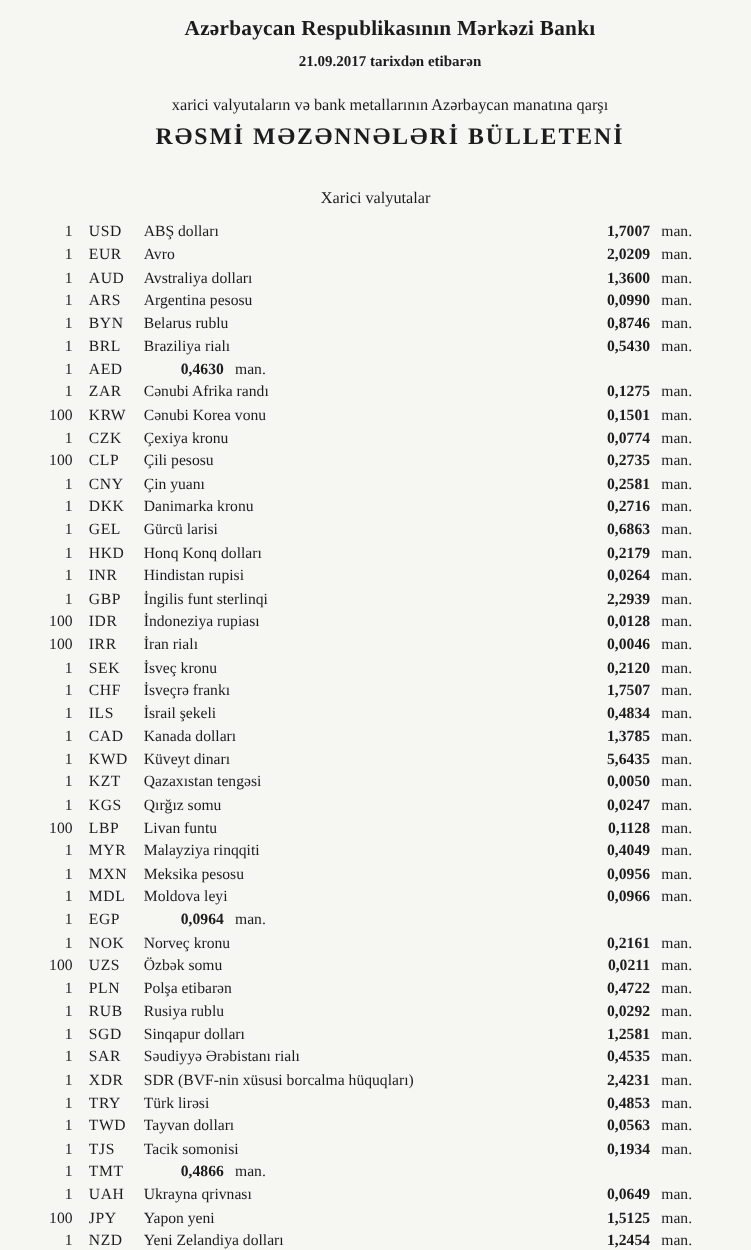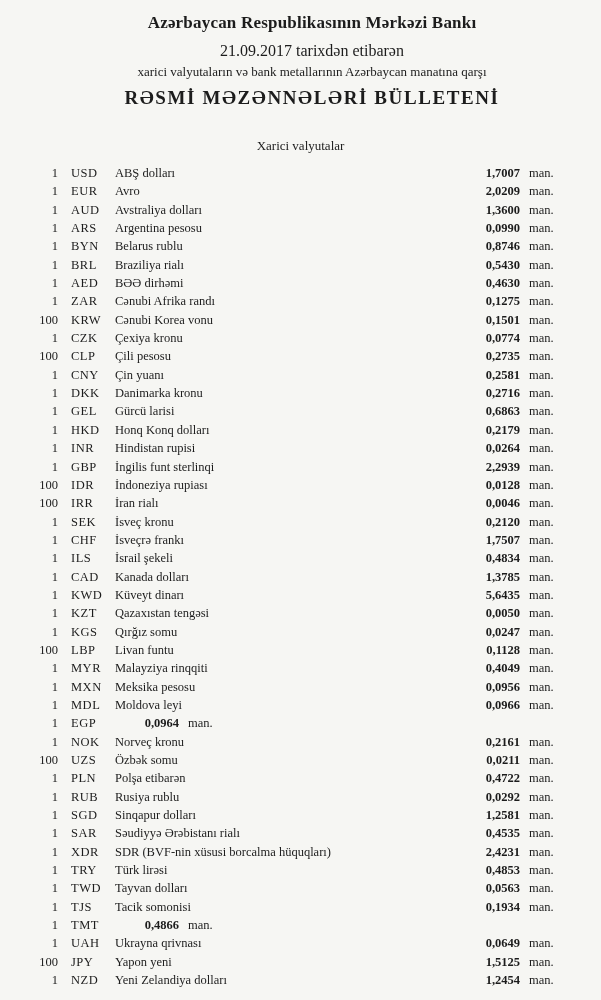--- a/index.html
+++ b/index.html
@@ -24,25 +24,25 @@
     text-align: center;
     padding-left: 23px;
   }
   .title-main {
     font-size: 17px;
     font-weight: bold;
     letter-spacing: 0.2px;
   }
   .title-date {
     margin-top: 9px;
-    font-size: 16px;
-    font-weight: normal;
+    font-size: 12px;
+    font-weight: bold;
   }
   .title-sub {
-    margin-top: 4px;
+    margin-top: 19px;
     font-size: 13px;
   }
   .title-bulletin {
     margin-top: 7px;
     font-size: 19px;
     font-weight: bold;
     letter-spacing: 1.6px;
   }
   .section-title {
     margin-top: 29px;
@@ -147,21 +147,20 @@
       <span class="col-qty">1</span>
       <span class="col-code">BRL</span>
       <span class="col-name">Braziliya rialı</span>
       <span class="col-rate">0,5430</span>
       <span class="col-unit">man.</span>
     </div>
 
     <div class="row">
       <span class="col-qty">1</span>
       <span class="col-code">AED</span>
-      <span class="col-name">BƏƏ dirhəmi</span>
       <span class="col-rate">0,4630</span>
       <span class="col-unit">man.</span>
     </div>
 
     <div class="row">
       <span class="col-qty">1</span>
       <span class="col-code">ZAR</span>
       <span class="col-name">Cənubi Afrika randı</span>
       <span class="col-rate">0,1275</span>
       <span class="col-unit">man.</span>

